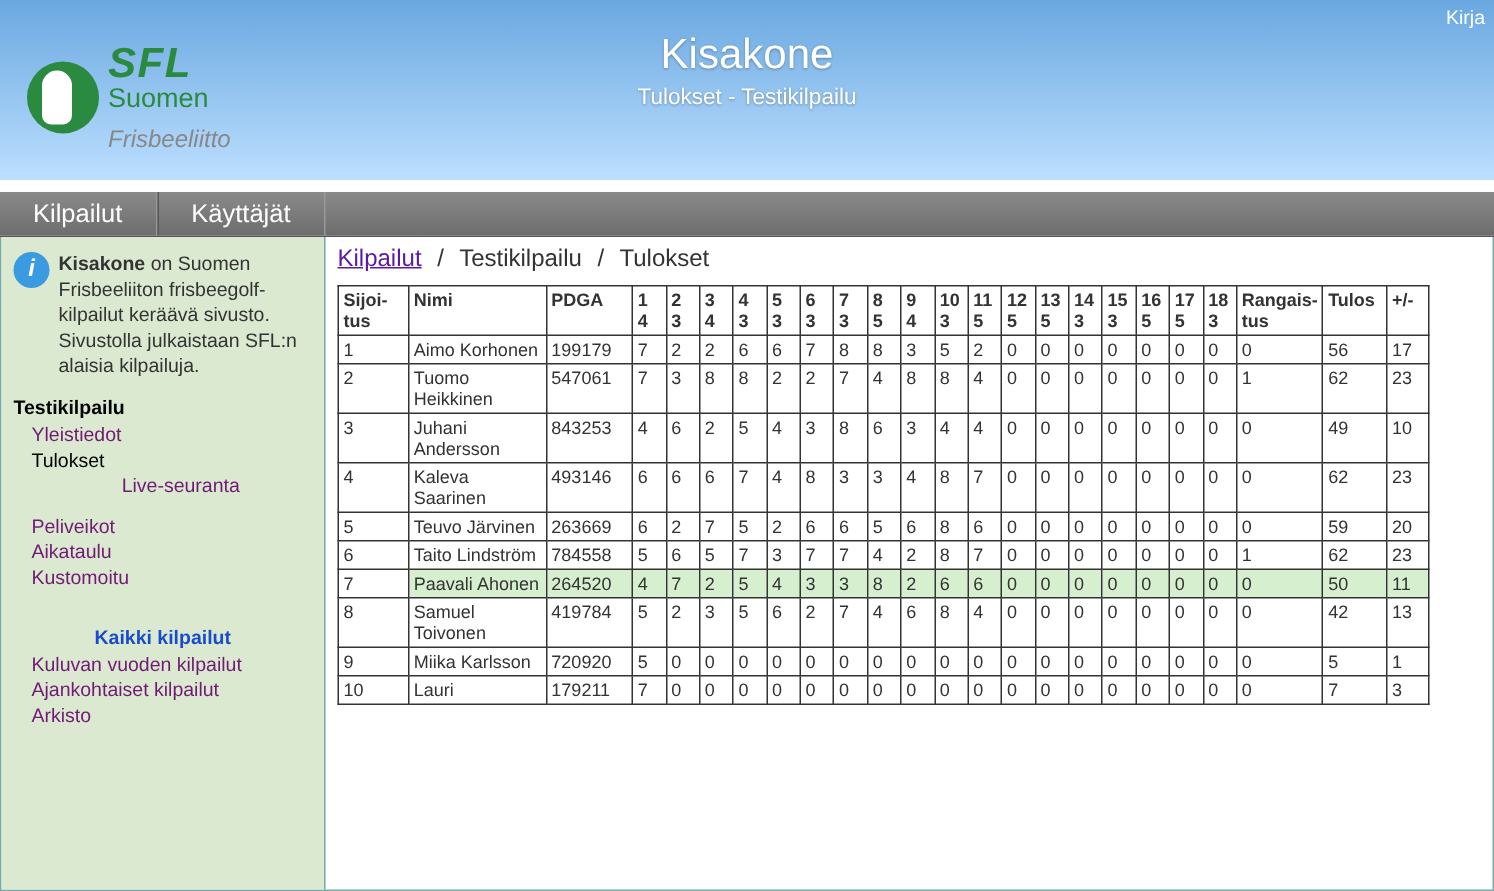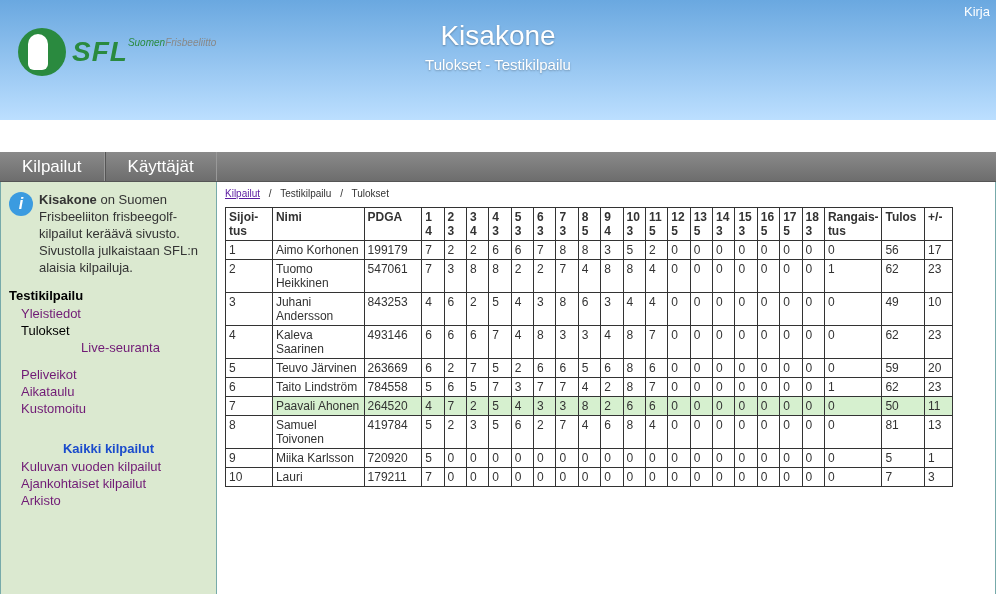--- a/index.html
+++ b/index.html
@@ -3,47 +3,47 @@
 <meta charset="utf-8">
 <style>
 * { box-sizing: border-box; margin: 0; padding: 0; }
 body {
   font-family: Arial, Helvetica, sans-serif;
   font-size: 13px;
   color: #333;
   width: 996px;
   background: linear-gradient(#6aa8e0 0%, #bcdfff 120px, #fff 120px);
 }
-.topbar { position: relative; height: 152px; }
+.topbar { position: relative; height: 128px; }
 .logo { position: absolute; left: 18px; top: 28px; display: flex; align-items: center; gap: 6px; }
 .logo-mark { width: 48px; height: 48px; border-radius: 50%; background: #2a8a3f; position: relative; overflow: hidden; }
 .logo-mark::after { content:""; position:absolute; left:10px; top:6px; width:20px; height:36px; background:#fff; border-radius: 10px 10px 6px 6px; }
-.logo-text { display:flex; flex-direction:row; line-height:1; }
+.logo-text { display:flex; flex-direction:column; line-height:1; }
 .logo-text .l1 { font-size: 28px; font-weight: bold; color:#2a8a3f; font-style: italic; letter-spacing:1px; }
-.logo-text .l2 { font-size: 10px; color:#2a8a3f; font-style: italic; }
-.logo-text .l3 { font-size: 10px; color:#888; font-style: italic; }
+.logo-text .l2 { font-size: 18px; color:#2a8a3f; }
+.logo-text .l3 { font-size: 16px; color:#888; font-style: italic; margin-top: 12px; }
 .hero { position:absolute; left:0; right:0; top:20px; text-align:center; color:#fff; }
 .hero h1 { font-size: 28px; font-weight: normal; text-shadow:0 1px 2px rgba(0,0,0,.3); }
 .hero .sub { font-size: 15px; margin-top:4px; text-shadow:0 1px 2px rgba(0,0,0,.3); }
 .login-link { position:absolute; right:6px; top:4px; color:#fff; font-size:13px; }
 .nav { background: linear-gradient(#8a8a8a,#6d6d6d); height:30px; display:flex; align-items:stretch; border-bottom:1px solid #555; }
 .nav-item { color:#fff; font-size:17px; padding:4px 22px; border-right:1px solid #999; border-left:1px solid #555; cursor:pointer; display:flex; align-items:center; }
 .nav-item:first-child { border-left:none; }
 .content { display:flex; align-items:stretch; border:1px solid #7aa; border-top:none; background:#fff; min-height:436px; }
 .sidebar { width:216px; background:#dbe9d0; padding:10px 8px; border-right:1px solid #7aa; font-size:13px; }
 .info { display:flex; gap:6px; margin-bottom:12px; }
 .info-icon { width:24px; height:24px; border-radius:50%; background:#3b9be0; color:#fff; display:flex; align-items:center; justify-content:center; font-weight:bold; font-style: italic; font-size:16px; flex-shrink:0; }
 .info p { line-height:1.3; }
 .info b { font-weight:bold; }
 .side-head { font-weight:bold; color:#000; margin-top:10px; margin-bottom:2px; }
 .side-link { color:#701a75; cursor:pointer; display:block; padding:1px 0 1px 12px; }
 .side-sub { padding-left:24px;text-align:center; }
 .side-cur { color:#000; padding-left:12px; display:block; padding-top:1px; padding-bottom:1px; }
 .main { flex:1; padding:6px 8px; overflow:auto; }
-.crumbs { font-size:10px; margin-bottom:8px; }
+.crumbs { font-size:16px; margin-bottom:8px; }
 .crumbs a { color:#5a1aa0; text-decoration:underline; cursor:pointer; }
 .crumbs span.sep { padding:0 6px; color:#333; }
 table.res { border-collapse: collapse; width: 728px; table-layout: fixed; }
 table.res th, table.res td { border:1px solid #333; padding:2px 3px; text-align:left; vertical-align:top; font-size:12px; overflow:hidden; }
 table.res th { font-weight:bold; background:#fff; }
 col.pos { width:44px; }
 col.name { width:86px; }
 col.pdga { width:54px; }
 col.h { width:21px; }
 col.pen { width:54px; }
@@ -361,21 +361,21 @@
             <td class="score">8</td>
             <td class="score">4</td>
             <td class="score">0</td>
             <td class="score">0</td>
             <td class="score">0</td>
             <td class="score">0</td>
             <td class="score">0</td>
             <td class="score">0</td>
             <td class="score">0</td>
             <td class="pen">0</td>
-            <td class="tul">81</td>
+            <td class="tul">42</td>
             <td class="pm">13</td>
           </tr>
           <tr>
             <td>9</td>
             <td class="name">Miika Karlsson</td>
             <td class="pdga">720920</td>
             <td class="score">5</td>
             <td class="score">0</td>
             <td class="score">0</td>
             <td class="score">0</td>

